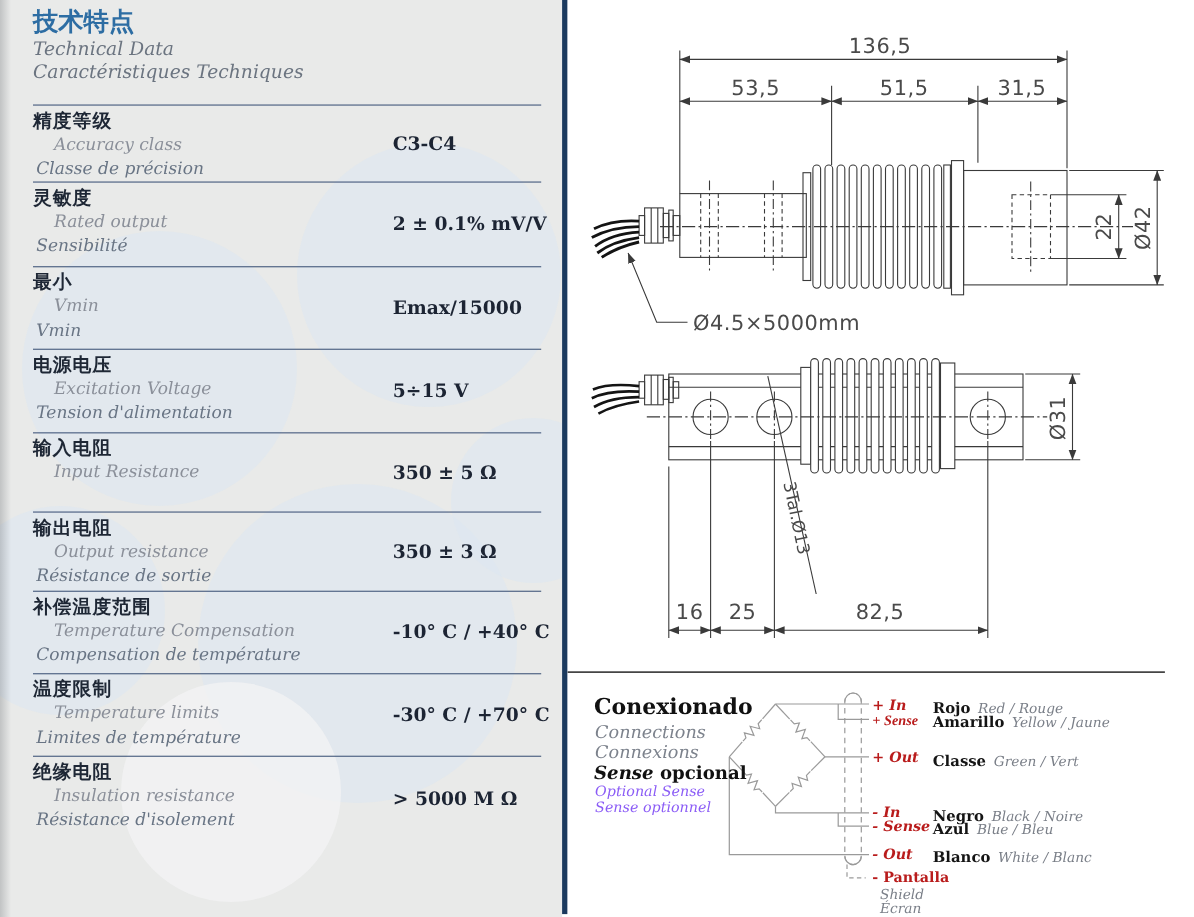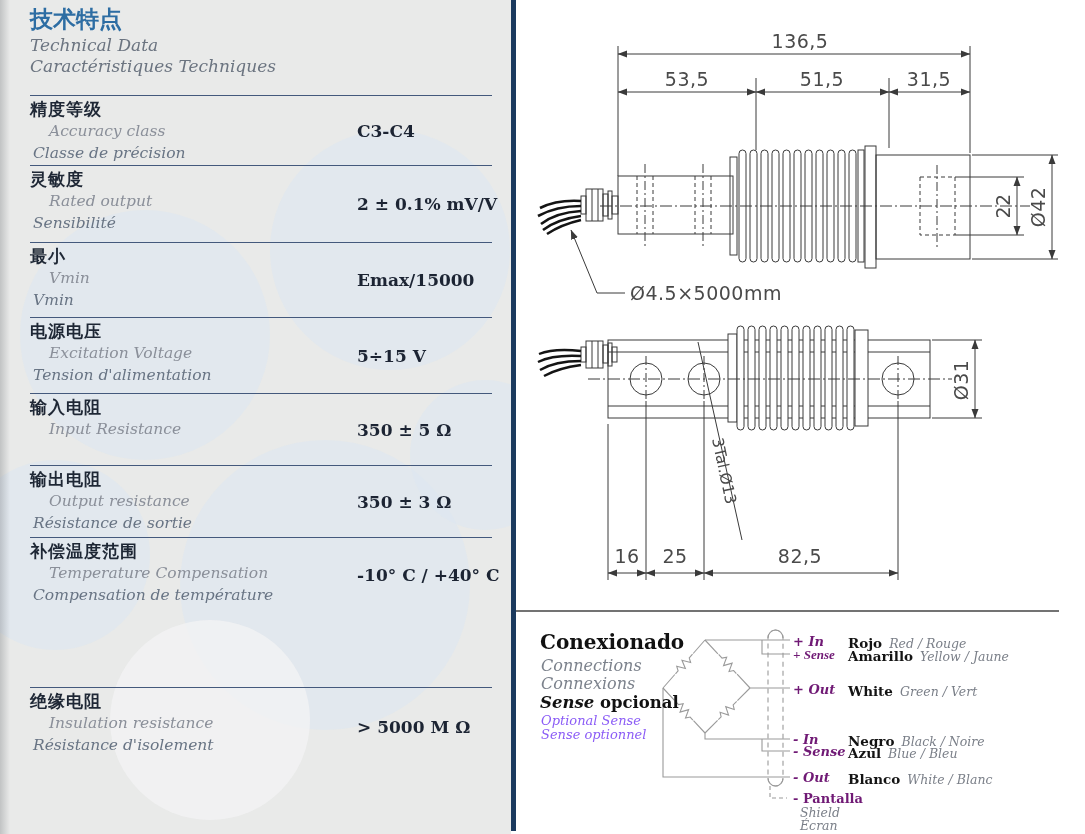--- a/index.html
+++ b/index.html
@@ -34,21 +34,21 @@
   .conx-title{position:absolute;left:24px;top:630px;font-size:20px;font-weight:bold;color:#111;
               font-family:"DejaVu Serif",serif;}
   .conx-sub{position:absolute;left:25px;font-family:"DejaVu Serif",serif;font-style:italic;
             color:#7c828c;font-size:16px;}
   .conx-sense{position:absolute;left:24px;top:693px;font-family:"DejaVu Serif",serif;
               font-size:16.5px;font-weight:bold;color:#111;}
   .conx-sense .sw{font-style:italic;}
   .conx-sense-sub{position:absolute;left:25px;font-family:"DejaVu Serif",serif;font-style:italic;
                   color:#8b5cf6;font-size:13px;}
   .pin-label{position:absolute;left:277px;font-family:"DejaVu Serif",serif;font-style:italic;
-             font-weight:700;font-size:13px;color:#701a75;white-space:nowrap;}
+             font-weight:700;font-size:13px;color:#b91c1c;white-space:nowrap;}
   .pin-plain{font-style:normal;}
   .wire-row{position:absolute;left:332px;white-space:nowrap;font-family:"DejaVu Serif",serif;}
   .wname{font-weight:bold;font-size:13.5px;color:#141414;}
   .wtrans{font-style:italic;font-size:12.5px;color:#7a7f88;margin-left:7px;}
   .shield-sub{position:absolute;left:284px;font-family:"DejaVu Serif",serif;font-style:italic;
               font-size:12.5px;color:#7a7f88;}
 </style>
 </head>
 <body>
 
@@ -102,20 +102,26 @@
       <div class="row-cn">输出电阻</div>
       <div class="row-en">Output resistance</div>
       <div class="row-fr">Résistance de sortie</div>
       <div class="row-value">350 ± 3 Ω</div>
     </div>
     <div class="spec-row" style="top:537px;height:75px;">
       <div class="row-cn">补偿温度范围</div>
       <div class="row-en">Temperature Compensation</div>
       <div class="row-fr">Compensation de température</div>
       <div class="row-value">-10° C / +40° C</div>
+    </div>
+    <div class="spec-row" style="top:612px;height:75px;">
+      <div class="row-cn">温度限制</div>
+      <div class="row-en">Temperature limits</div>
+      <div class="row-fr">Limites de température</div>
+      <div class="row-value">-30° C / +70° C</div>
     </div>
     <div class="spec-row" style="top:687px;height:78px;">
       <div class="row-cn">绝缘电阻</div>
       <div class="row-en">Insulation resistance</div>
       <div class="row-fr">Résistance d'isolement</div>
       <div class="row-value">&gt; 5000 M Ω</div>
     </div>
   </div>
 
   <div class="divider"></div>
@@ -330,21 +336,21 @@
     <div class="shield-sub" style="top:805px;">Shield</div>
     <div class="shield-sub" style="top:818px;">Écran</div>
 
     <div class="wire-row" style="top:633px;">
       <span class="wname">Rojo</span><span class="wtrans">Red / Rouge</span>
     </div>
     <div class="wire-row" style="top:646px;">
       <span class="wname">Amarillo</span><span class="wtrans">Yellow / Jaune</span>
     </div>
     <div class="wire-row" style="top:681px;">
-      <span class="wname">White</span><span class="wtrans">Green / Vert</span>
+      <span class="wname">Classe</span><span class="wtrans">Green / Vert</span>
     </div>
     <div class="wire-row" style="top:731px;">
       <span class="wname">Negro</span><span class="wtrans">Black / Noire</span>
     </div>
     <div class="wire-row" style="top:743px;">
       <span class="wname">Azul</span><span class="wtrans">Blue / Bleu</span>
     </div>
     <div class="wire-row" style="top:769px;">
       <span class="wname">Blanco</span><span class="wtrans">White / Blanc</span>
     </div>

